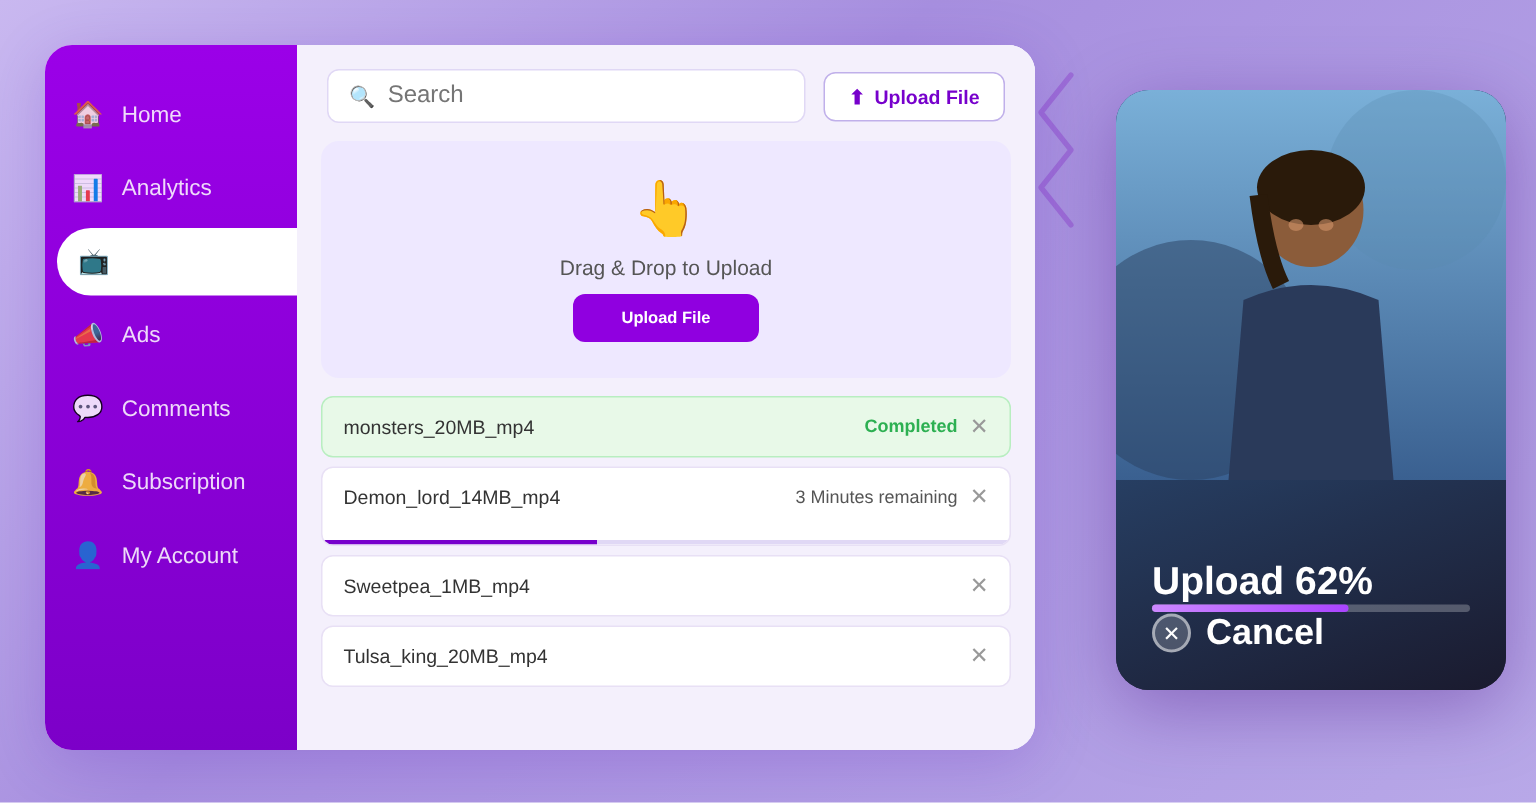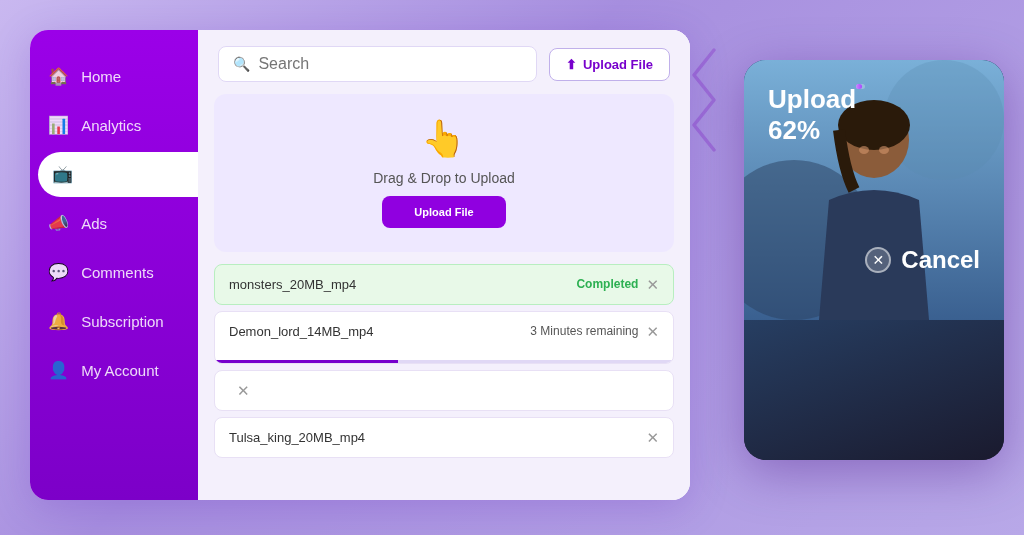--- a/index.html
+++ b/index.html
@@ -229,21 +229,21 @@
       box-shadow: 0 12px 50px rgba(60,0,120,0.35);
       background: #1a1a2e;
     }
 
     .mobile-bg {
       width: 100%;
       height: 100%;
       background: linear-gradient(160deg, #4a7ab5 0%, #2a4870 40%, #1a1a2e 100%);
       position: relative;
       display: flex;
-      flex-direction: row;
+      flex-direction: column;
       justify-content: flex-end;
       padding: 24px;
       gap: 0;
     }
 
     
     .person-silhouette {
       position: absolute;
       top: 0; left: 0; right: 0;
       height: 65%;
@@ -411,20 +411,21 @@
       <div class="file-item" style="padding-bottom:24px;">
         <span class="file-name">Demon_lord_14MB_mp4</span>
         <span class="file-status remaining">3 Minutes remaining</span>
         <span class="file-close">✕</span>
         <div class="progress-bar-bg">
           <div class="progress-bar-fill"></div>
         </div>
       </div>
 
       <div class="file-item">
+        <span class="file-name">Sweetpea_1MB_mp4</span>
         <span class="file-status"></span>
         <span class="file-close">✕</span>
       </div>
 
       <div class="file-item">
         <span class="file-name">Tulsa_king_20MB_mp4</span>
         <span class="file-status"></span>
         <span class="file-close">✕</span>
       </div>
 

